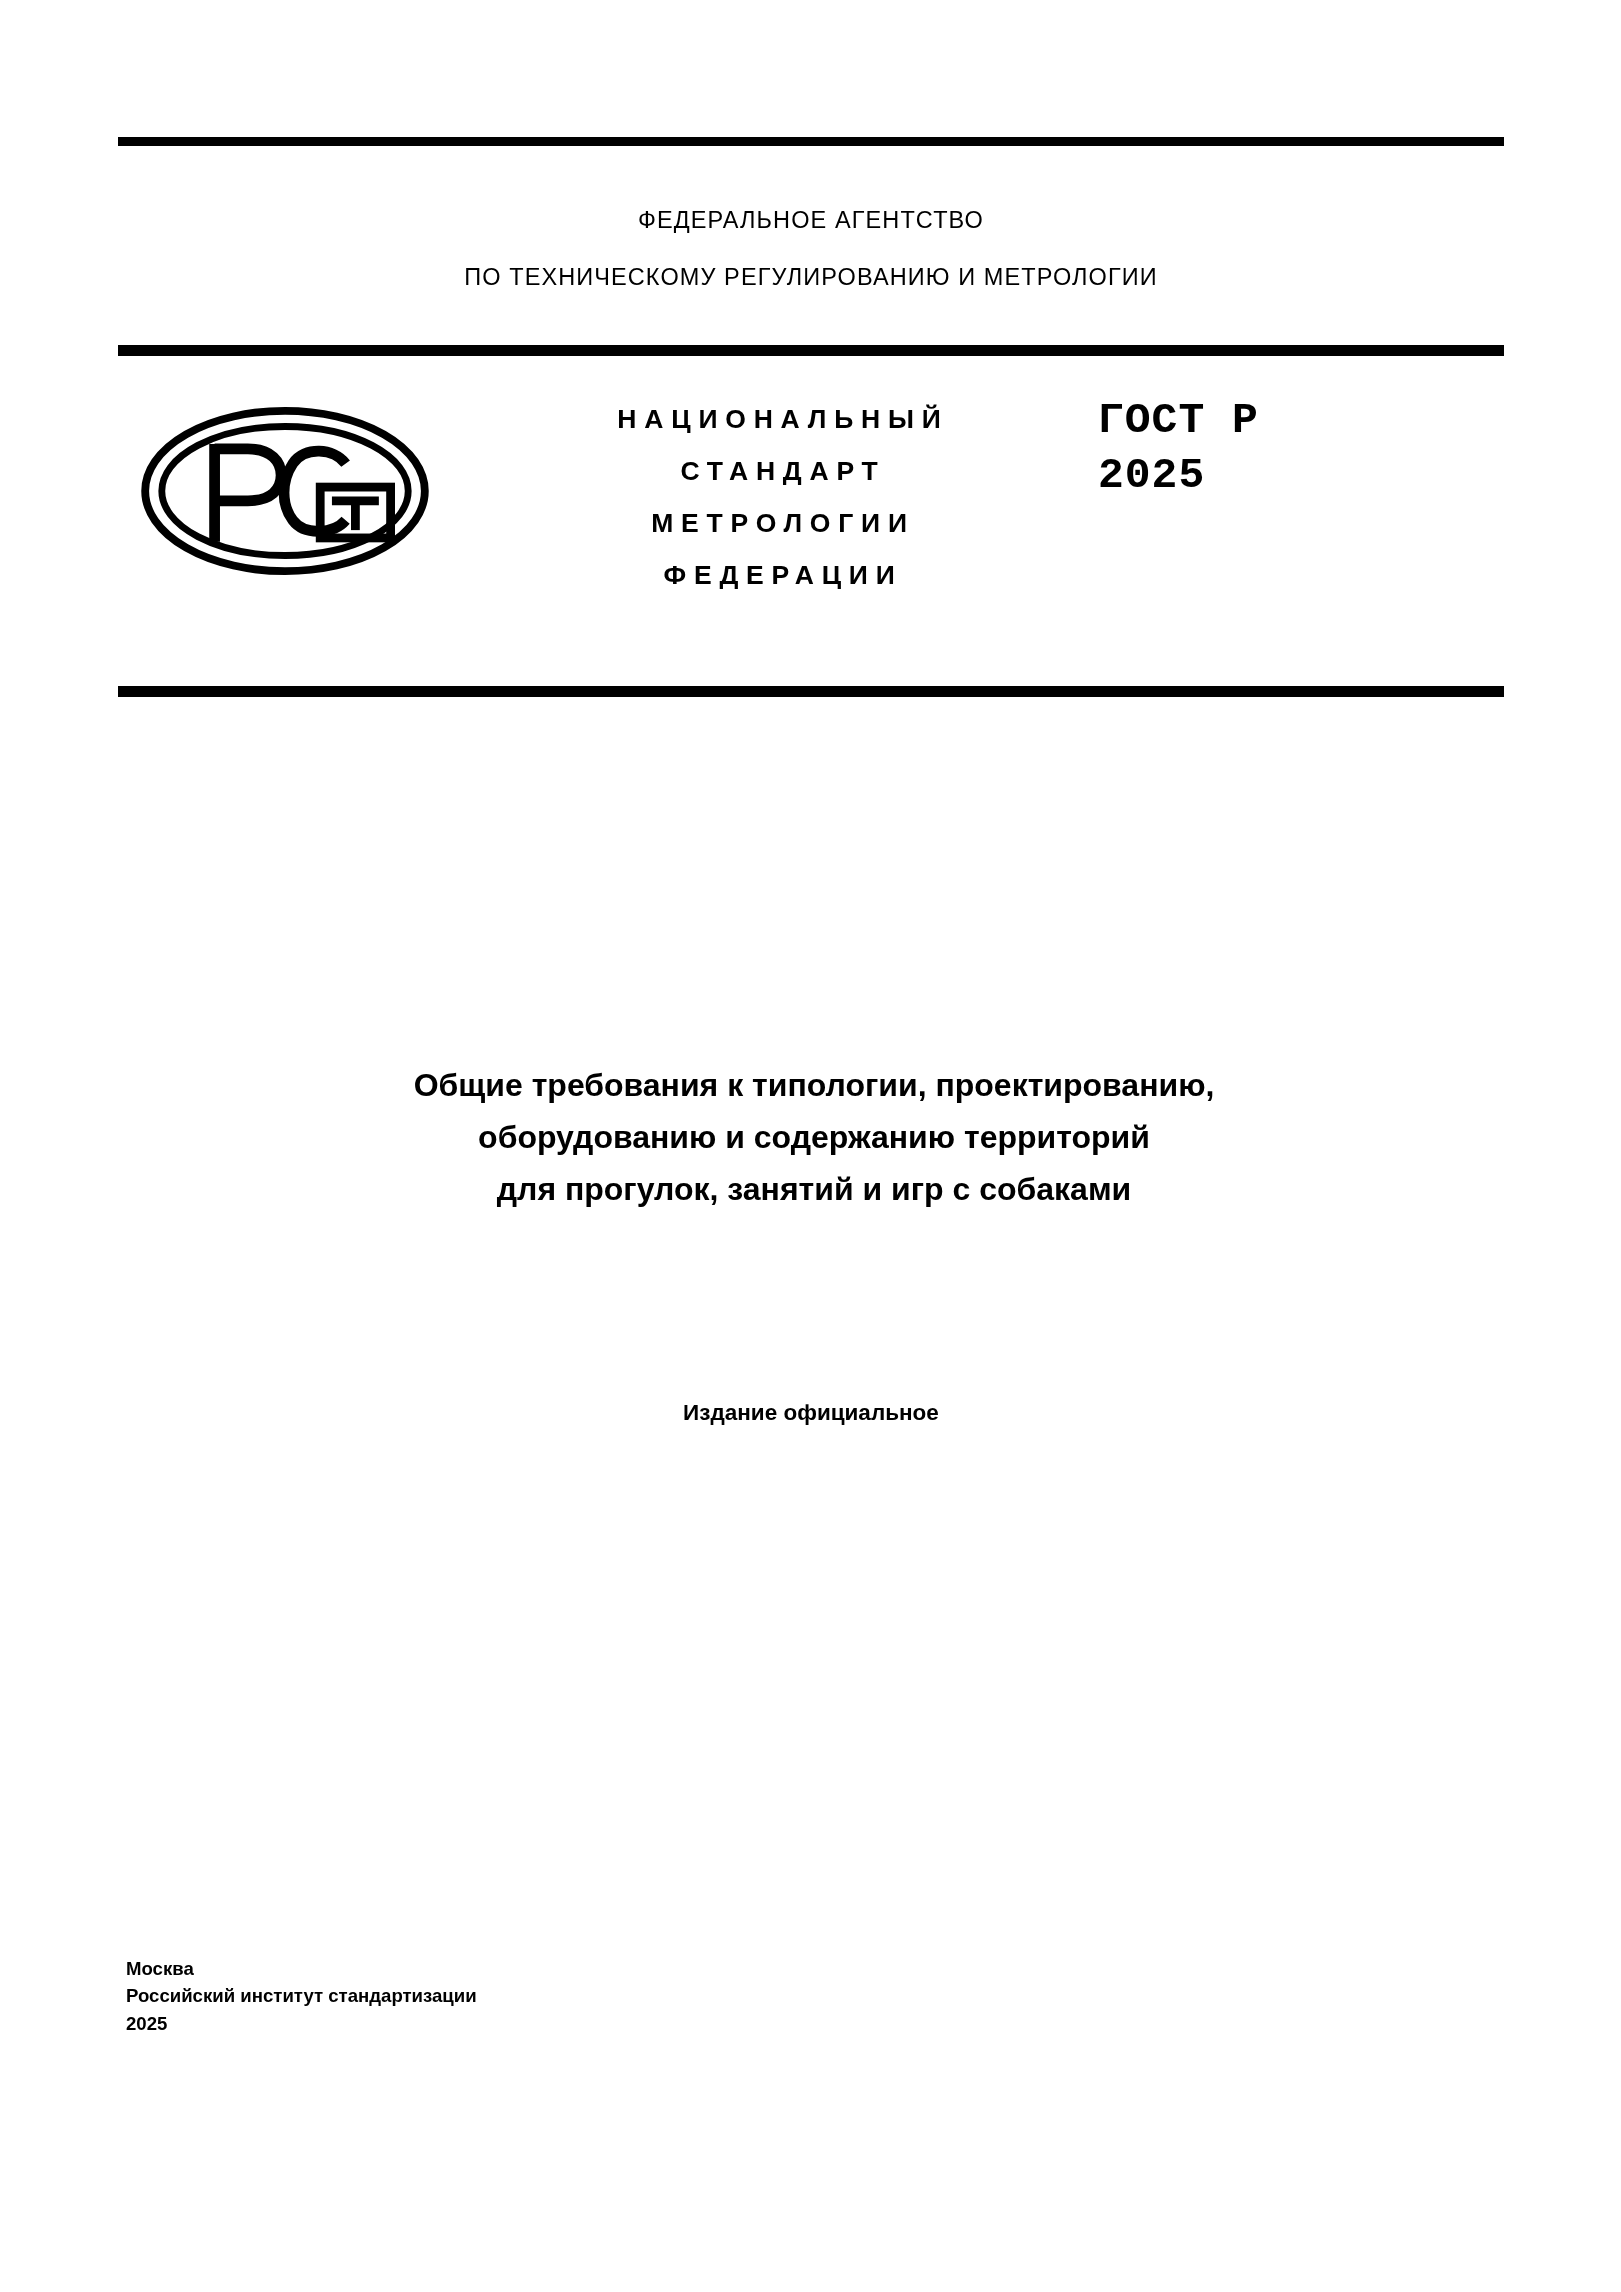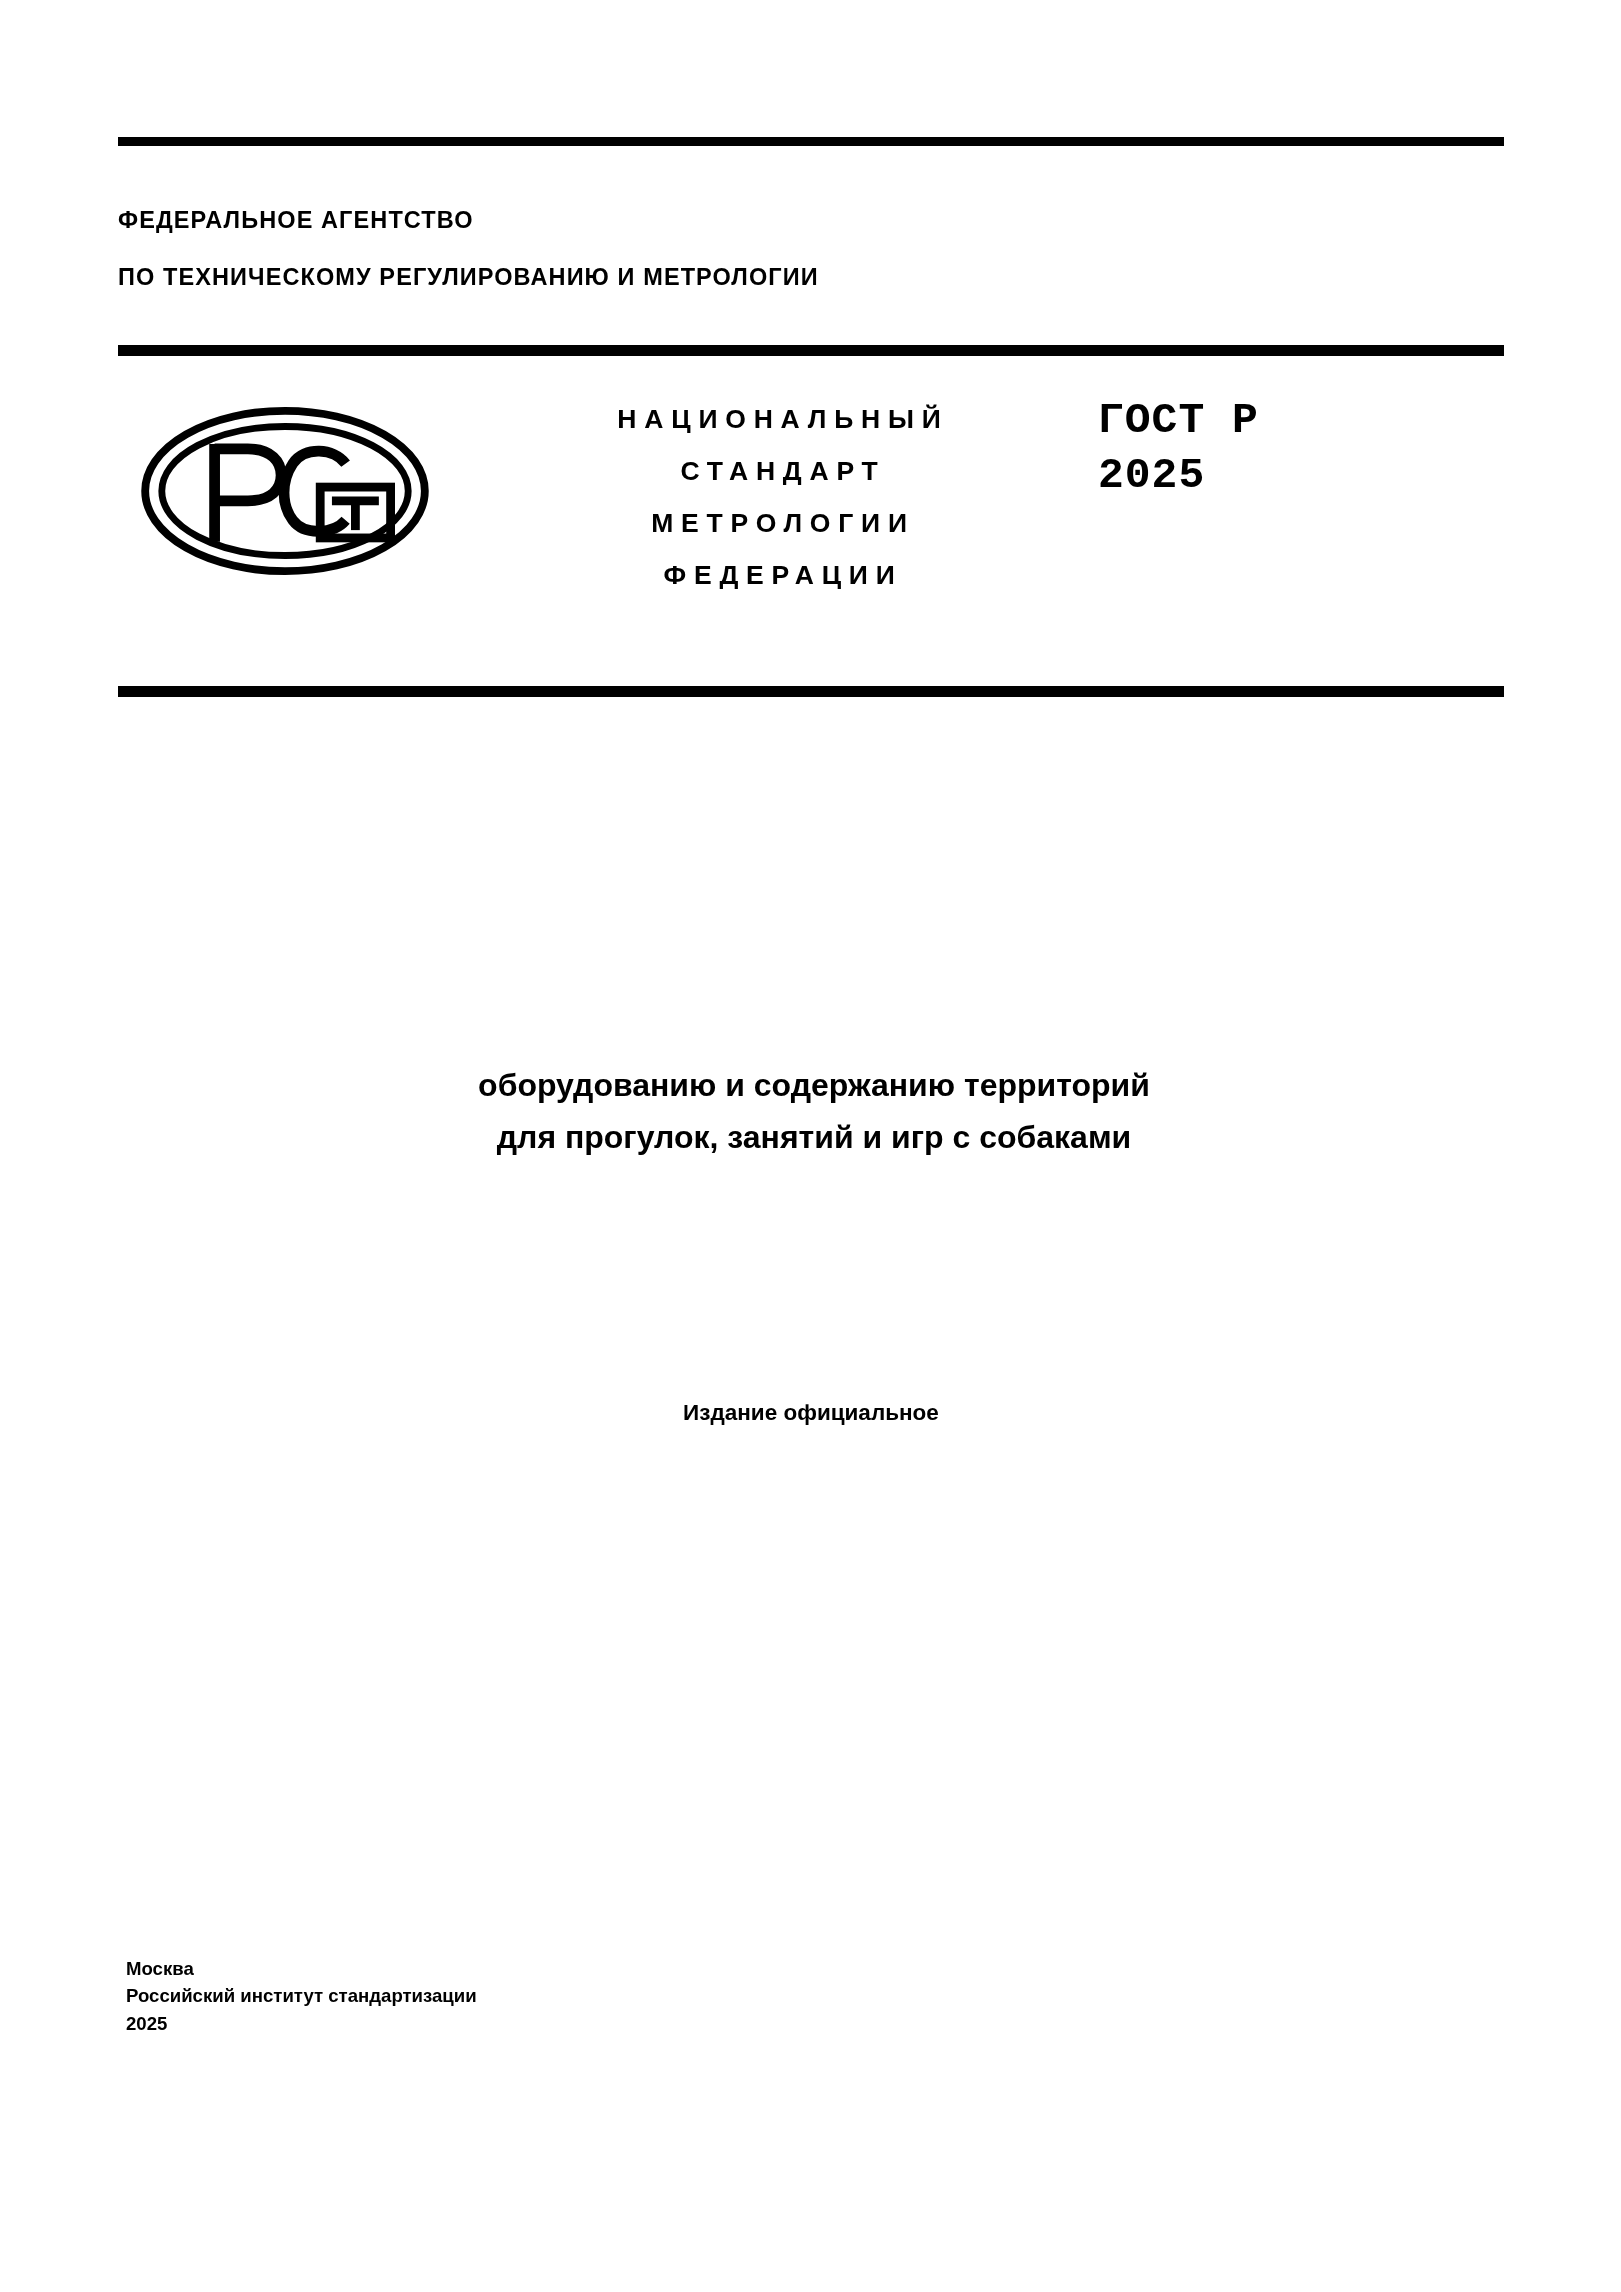--- a/index.html
+++ b/index.html
@@ -54,22 +54,23 @@
     left: 0;
     top: 686px;
     height: 10.8px;
   }
 
   .agency {
     position: absolute;
     left: 0;
     top: 192px;
     width: 100%;
+    text-align: center;
     font-size: 23.5px;
-    font-weight: bold;
+    font-weight: normal;
     letter-spacing: 1.1px;
     line-height: 57px;
   }
   .agency div {
     white-space: nowrap;
   }
 
   
   .midband {
     position: absolute;
@@ -201,20 +202,21 @@
         <div>ГОСТ Р</div>
         <div>2025</div>
       </div>
 
     </div>
 
     <div class="rule rule-bottom"></div>
 
 
     <div class="subtitle">
+      <div>Общие требования к типологии, проектированию,</div>
       <div>оборудованию и содержанию территорий</div>
       <div>для прогулок, занятий и игр с собаками</div>
     </div>
 
     <div class="official">Издание официальное</div>
 
     <div class="footer">
       <div>Москва</div>
       <div>Российский институт стандартизации</div>
       <div>2025</div>

